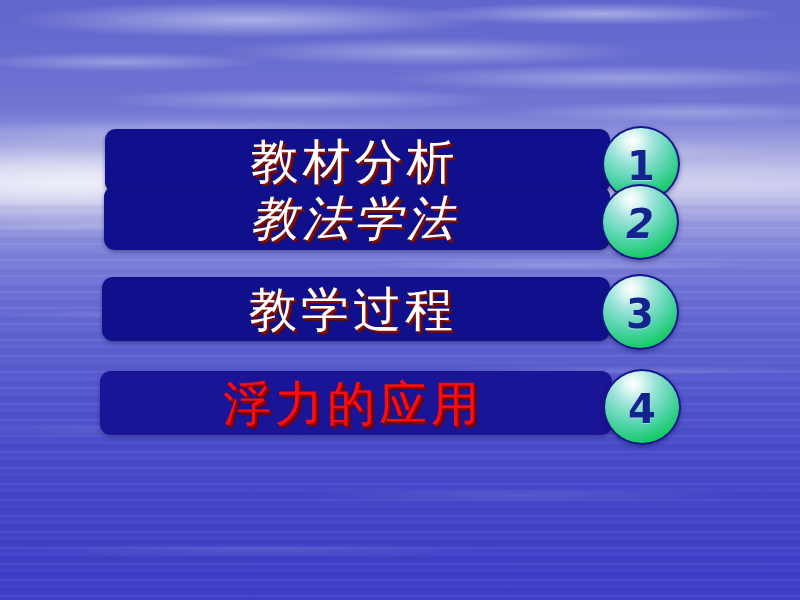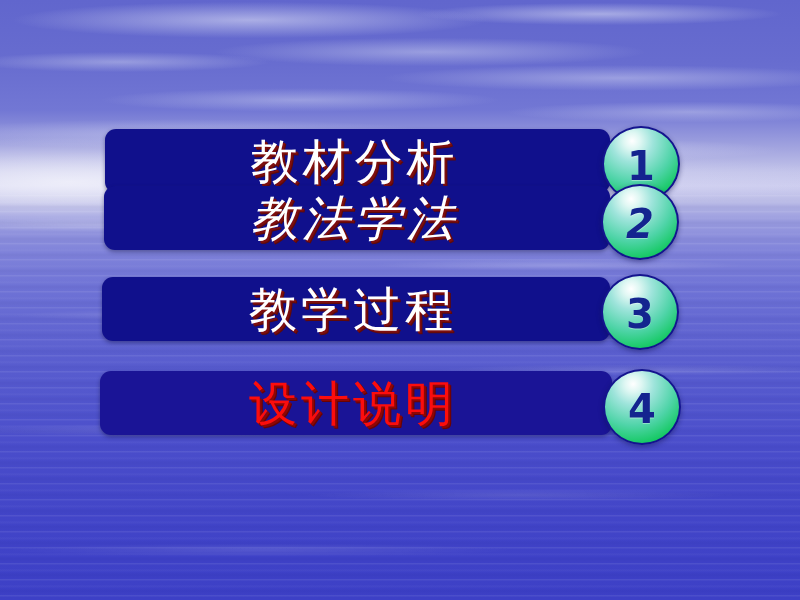--- a/index.html
+++ b/index.html
@@ -223,21 +223,21 @@
     <div class="row" style="left:102px; top:277px; width:508px;text-align:right;">
       <div class="bar" style="width:508px;"></div>
       <div class="bar-label">教学过程</div>
       <div class="badge" style="left:499px; top:-3px;">
         <span class="badge-num">3</span>
       </div>
     </div>
 
     <div class="row accent" style="left:100px; top:371px; width:512px;">
       <div class="bar" style="width:512px;"></div>
-      <div class="bar-label">设计说明</div>
+      <div class="bar-label">浮力的应用</div>
       <div class="badge" style="left:503px; top:-2px;">
         <span class="badge-num">4</span>
       </div>
     </div>
 
 
   </div>
 </div>
 
 </body></html>

